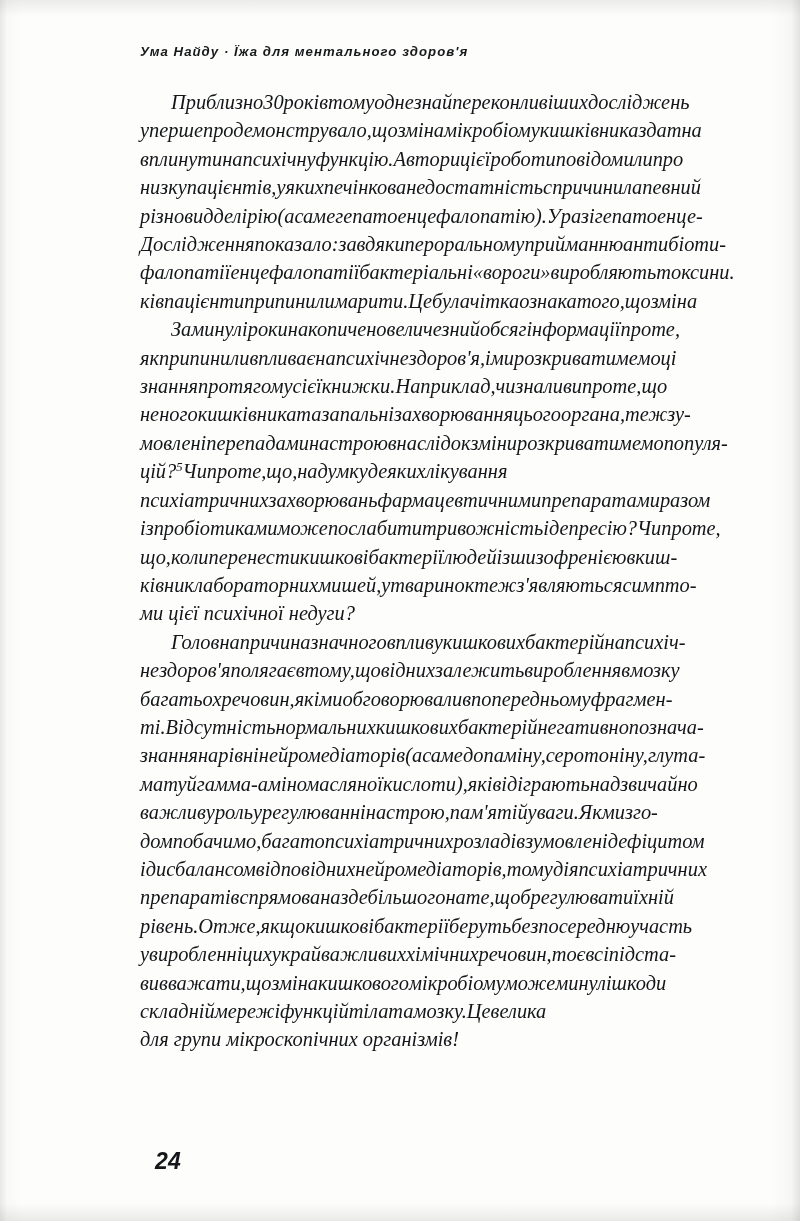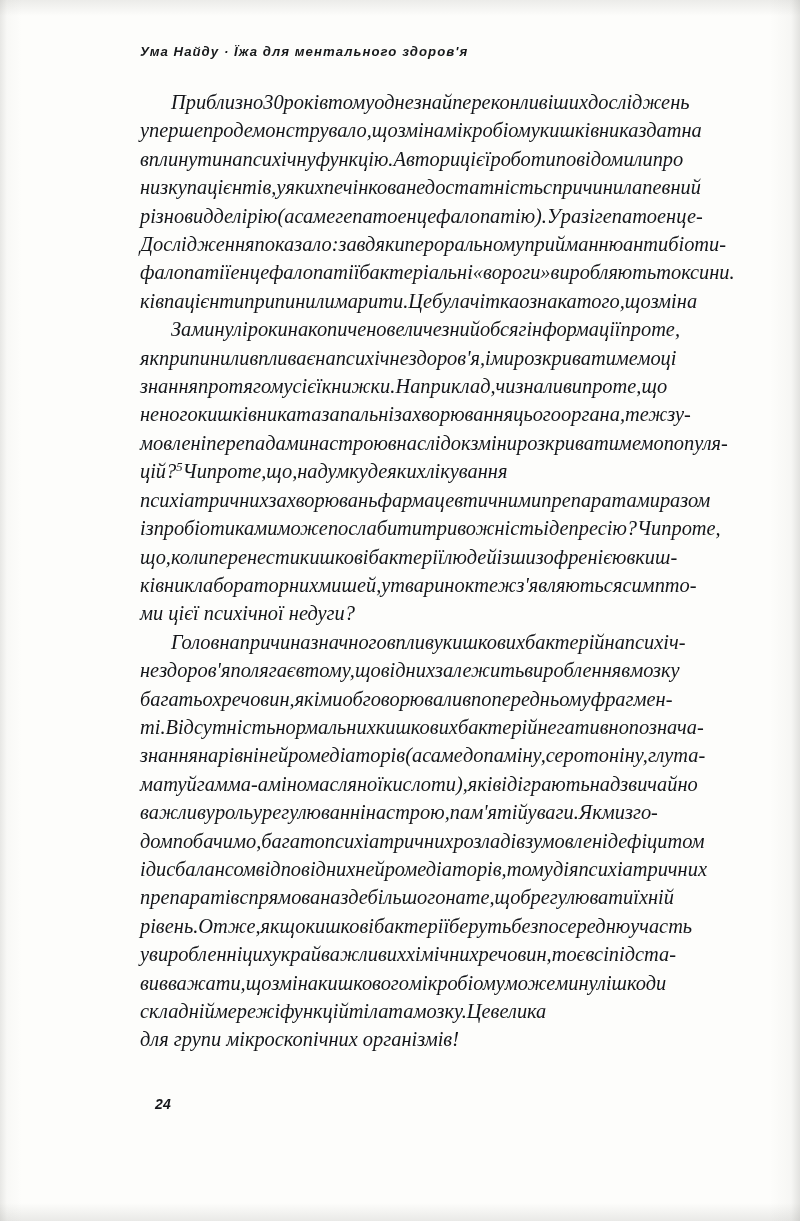--- a/index.html
+++ b/index.html
@@ -86,23 +86,23 @@
   sup.fn {
     font-size: 0.62em;
     vertical-align: 0.52em;
     line-height: 0;
     letter-spacing: 0;
   }
 
   .page-number {
     position: absolute;
     left: 155px;
-    top: 1096px;
+    top: 1148px;
     font-family: "Liberation Sans", "DejaVu Sans", sans-serif;
-    font-size: 14px;
+    font-size: 23px;
     font-weight: 700;
     color: #14161a;
     letter-spacing: 0.3px;
   }
 </style>
 </head>
 <body>
 
 <div id="page">
 

